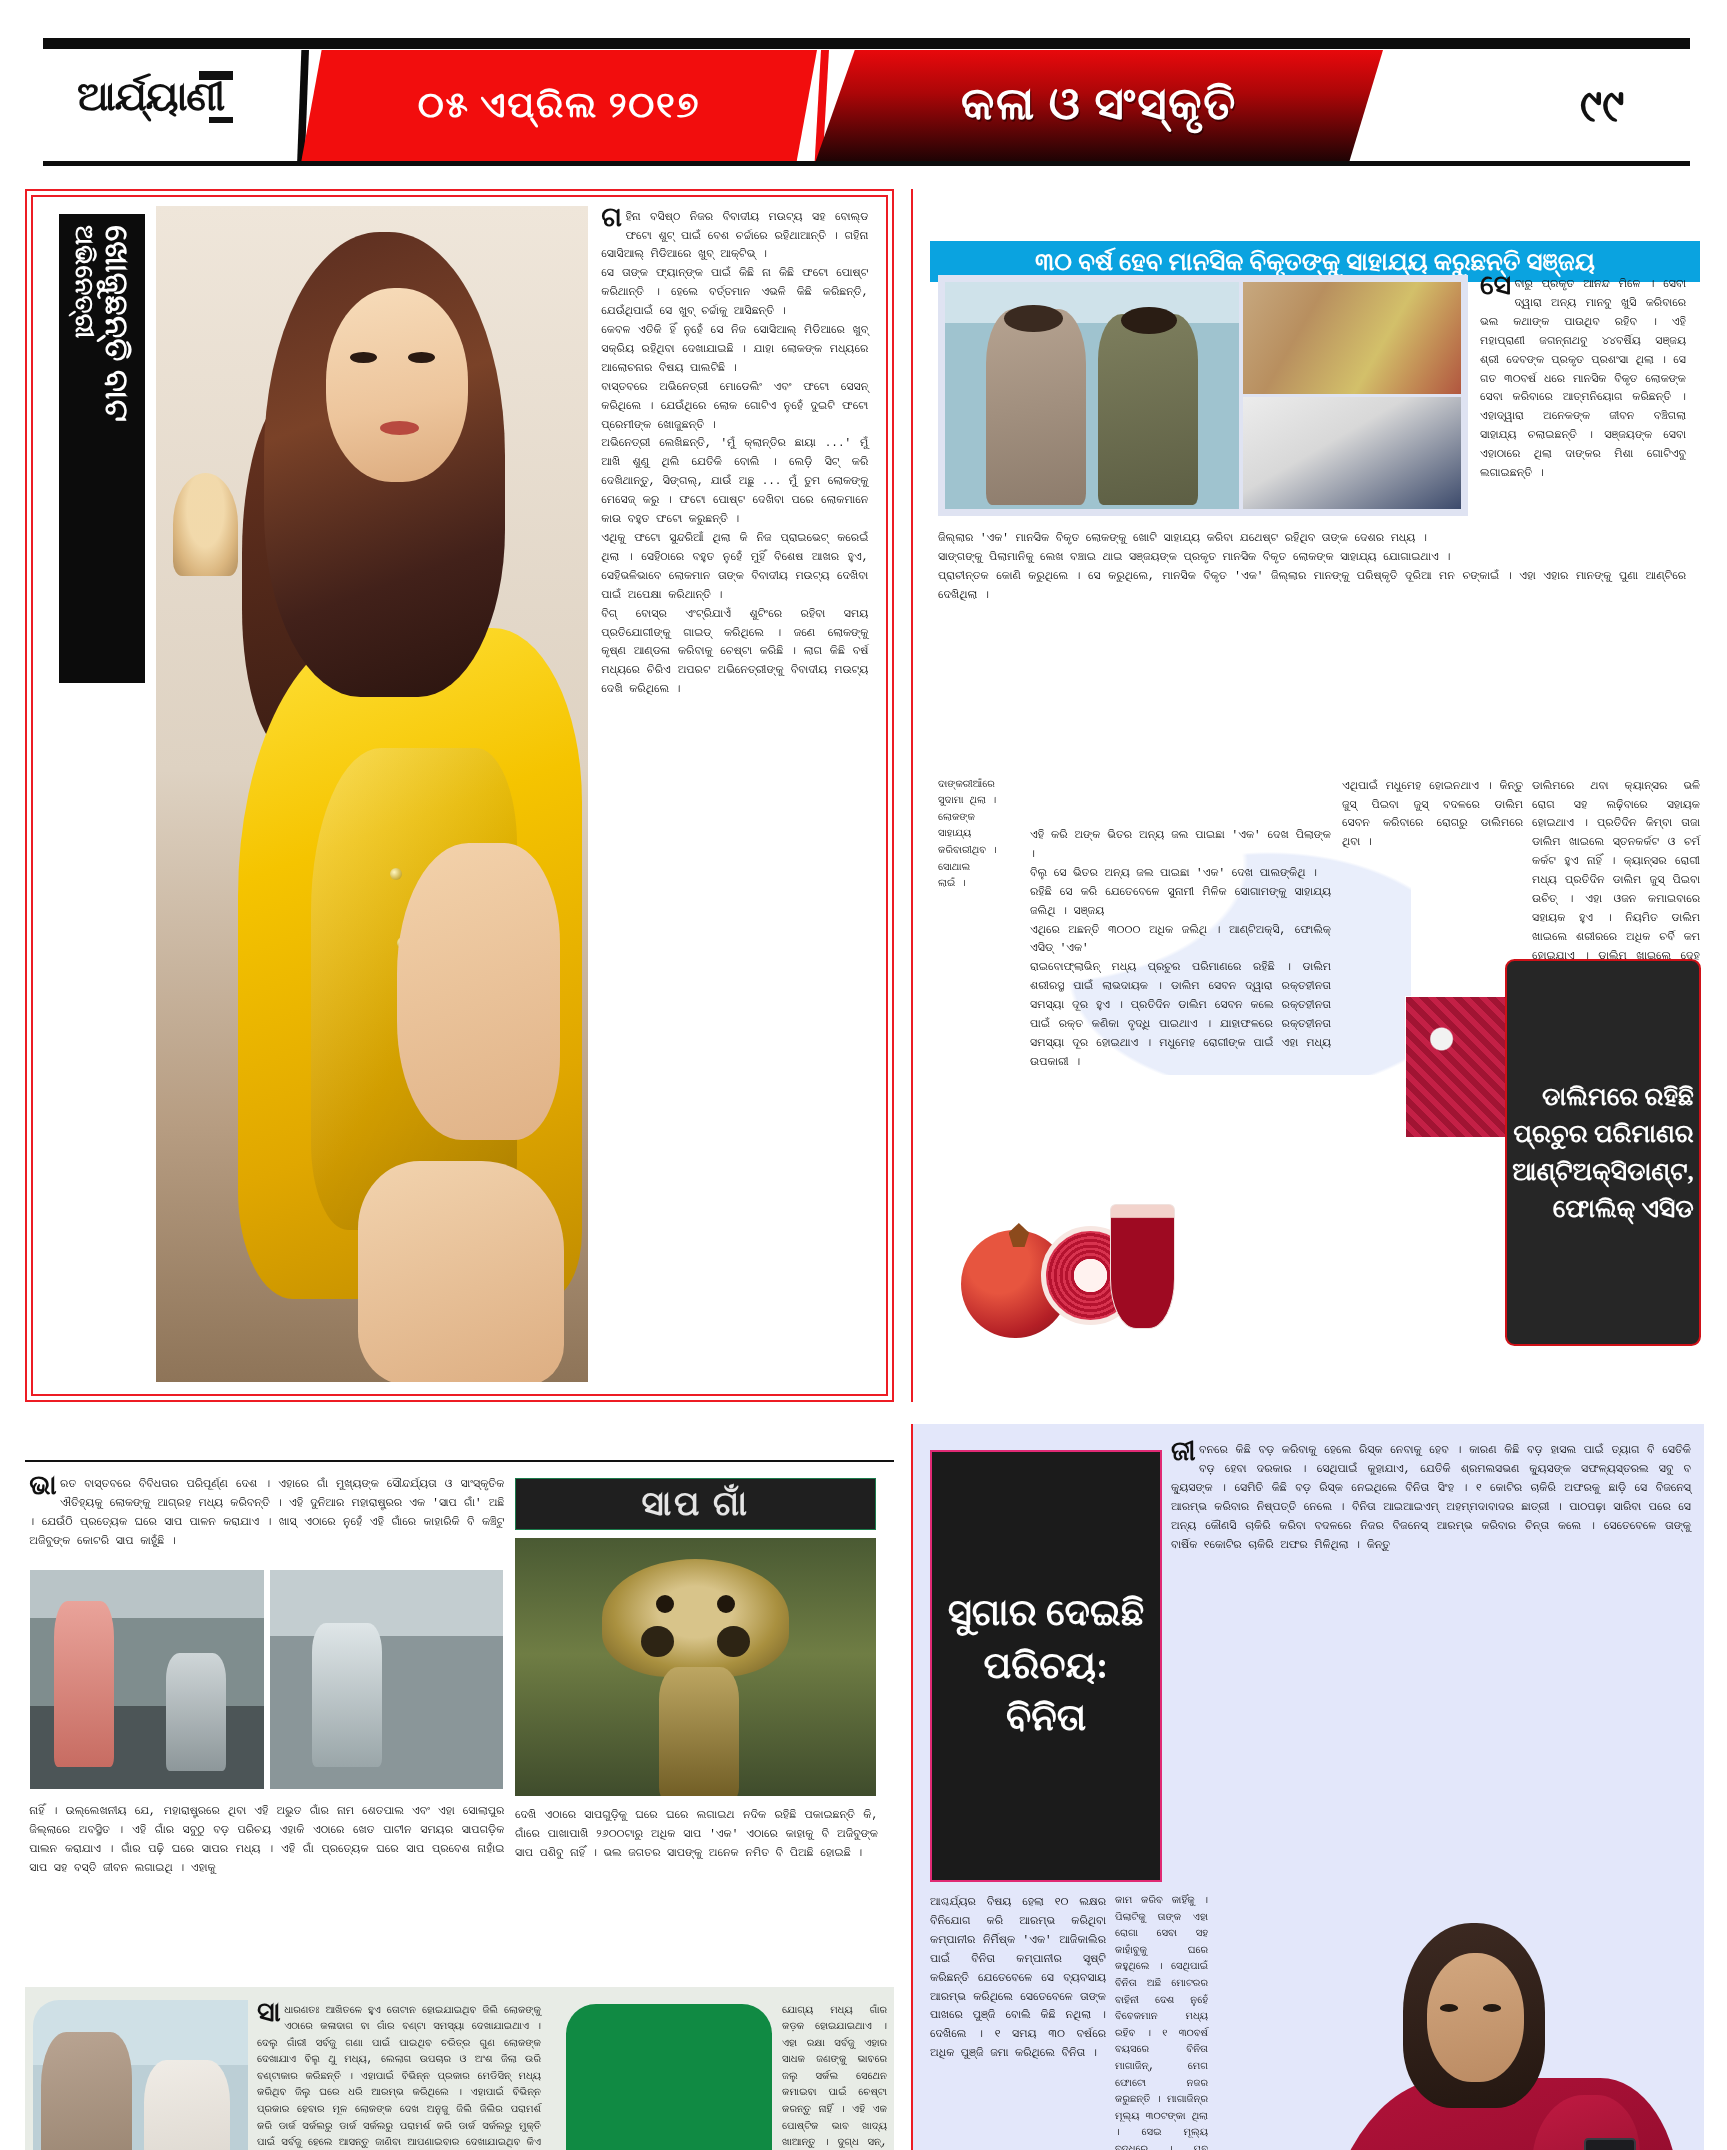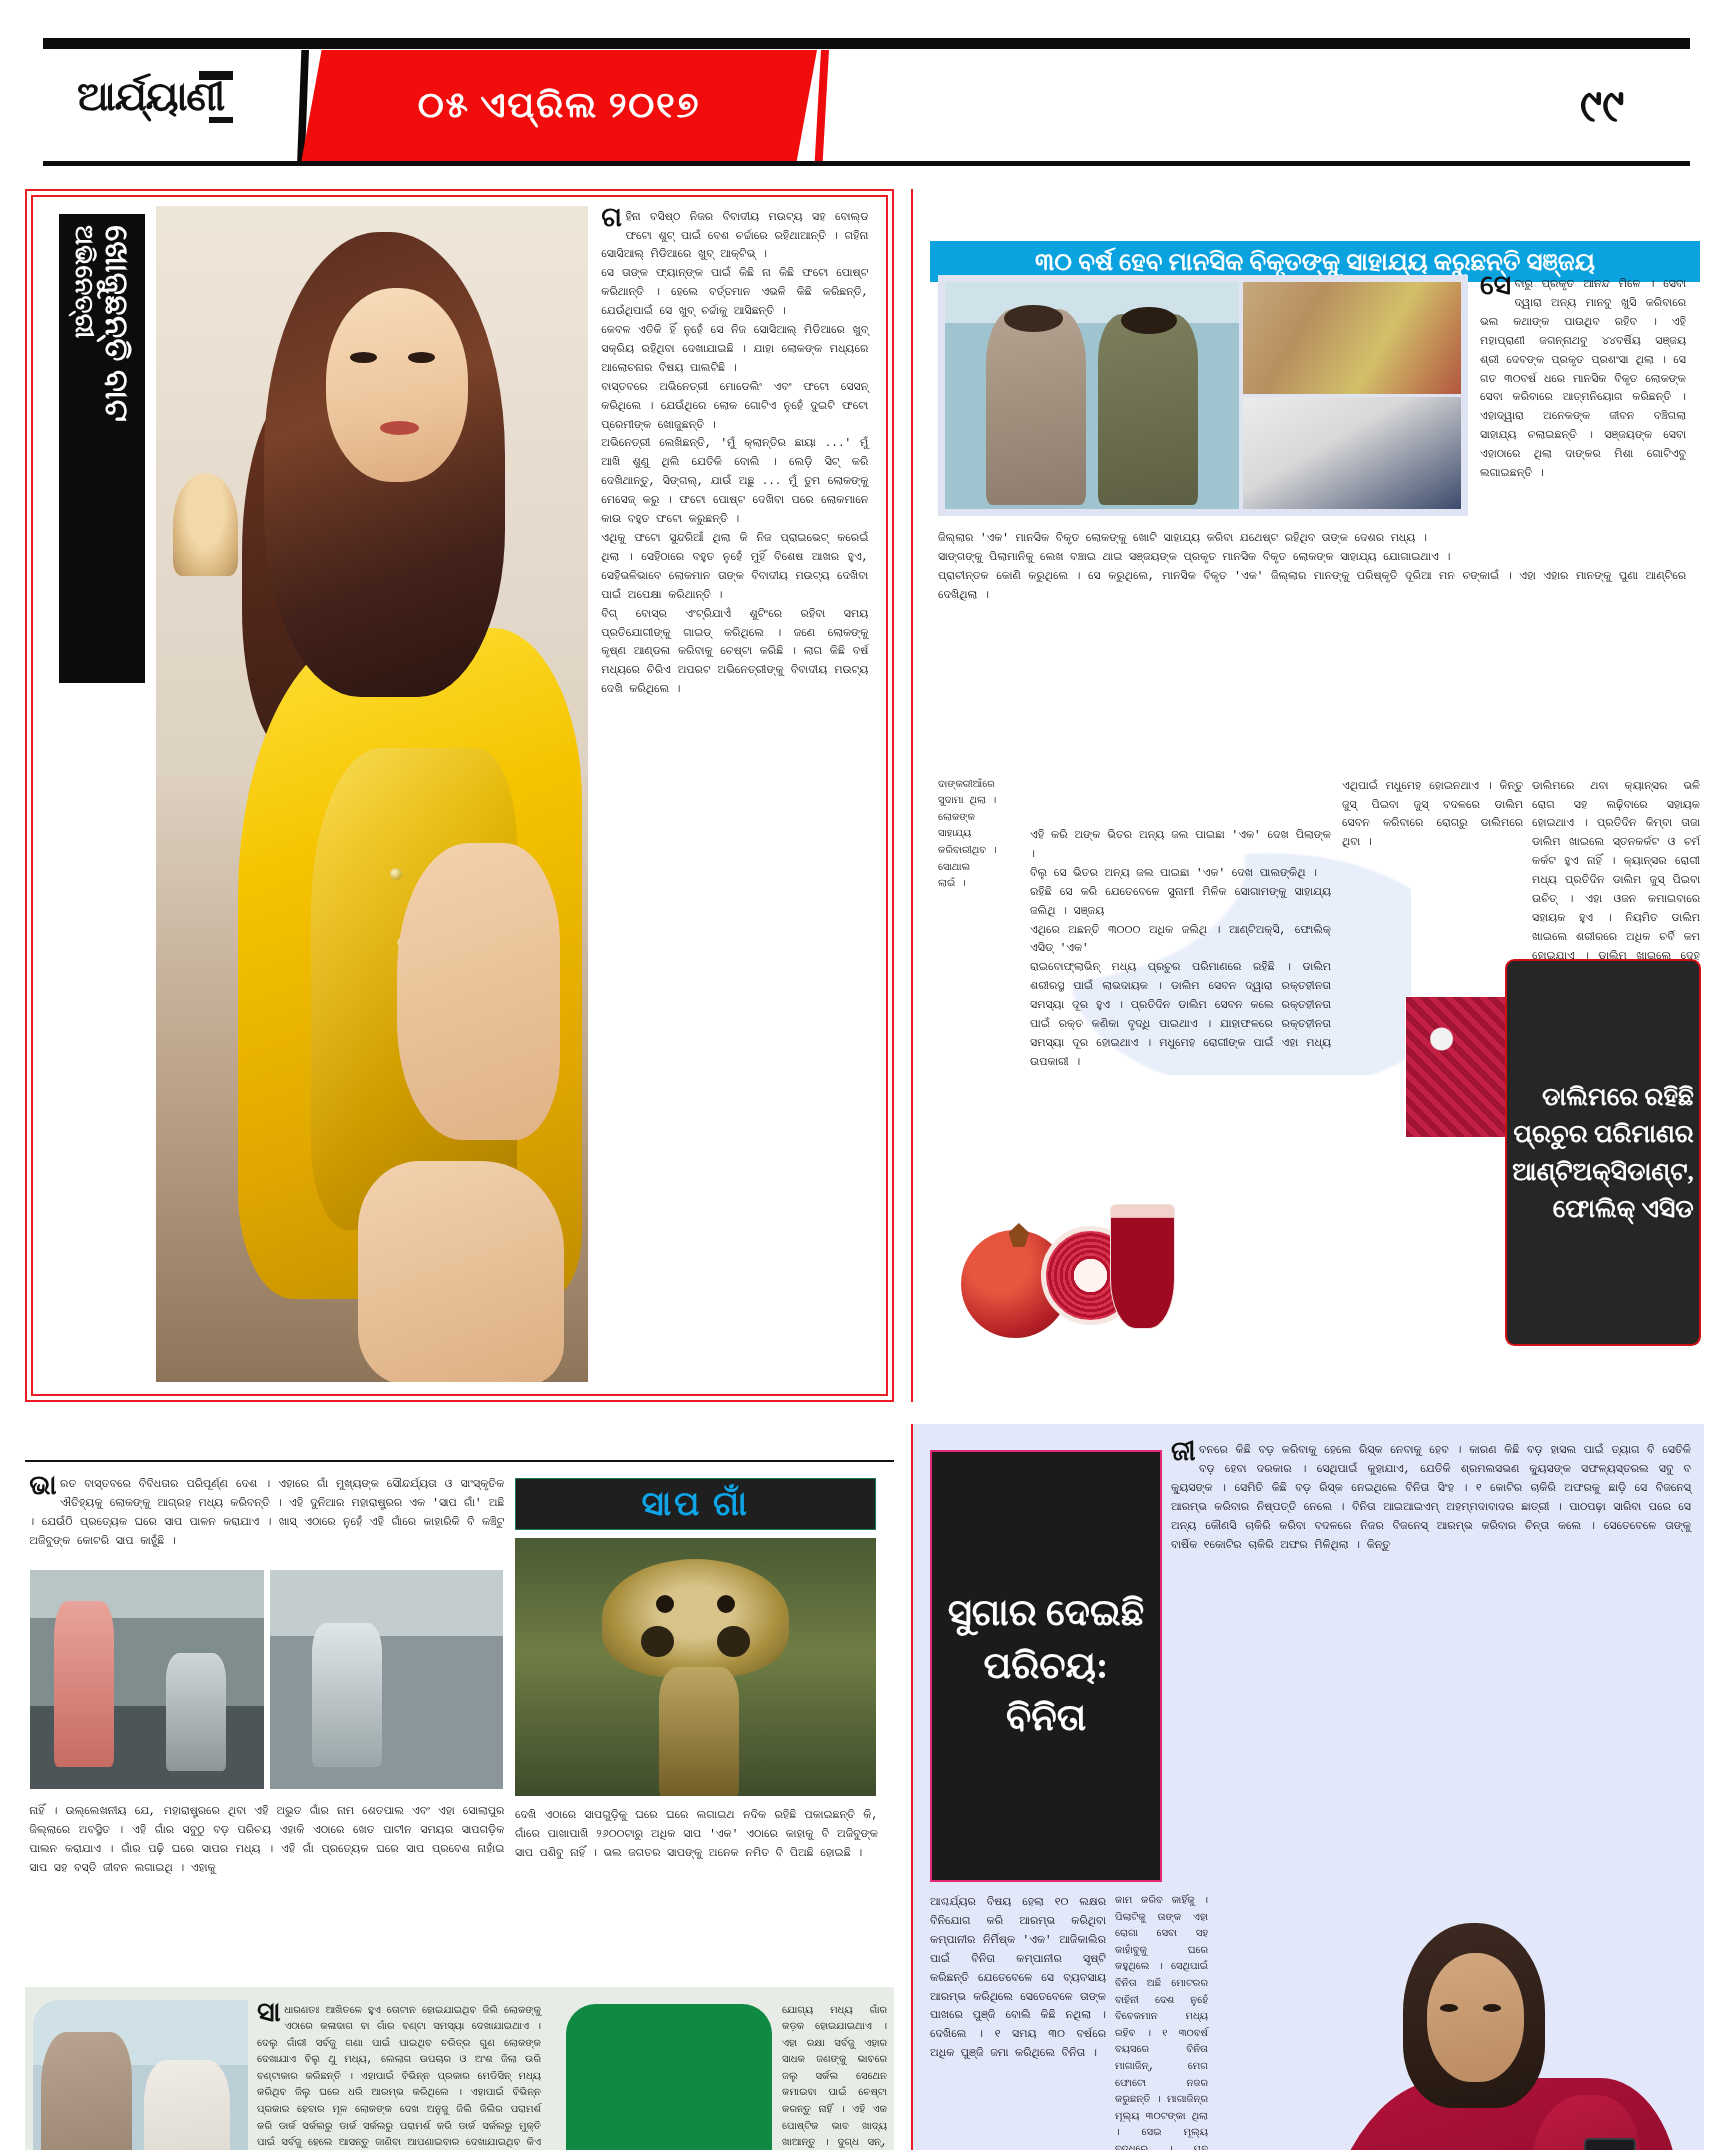--- a/index.html
+++ b/index.html
@@ -307,21 +307,21 @@
     background:linear-gradient(180deg,#dfe6e8,#9aa6a9); border-radius:20% 20% 6% 6%; }
 
   .snk-cap{ position:absolute; left:4.3px; top:340px; width:475px; }
 
   .snk-titlebox{
     position:absolute; left:490px; top:16.3px; width:361px; height:52px;
     background:#1f1f1f; border:1.7px solid #1a7a4a;
     display:flex; align-items:center; justify-content:center;
   }
   .snk-titlebox .lbl{
-    font-family:"Liberation Serif", serif; color:#0ea5e9; font-size:34px; font-weight:bold; letter-spacing:2.6px;
+    font-family:"Liberation Serif", serif; color:#e5e5e5; font-size:34px; font-weight:bold; letter-spacing:2.6px;
   }
   .snk-cobra{
     position:absolute; left:490px; top:76px; width:361px; height:258px;
     background:linear-gradient(180deg,#4a5a33 0%,#6f7d44 45%,#3f4c2c 100%);
     overflow:hidden;
   }
   .snk-cobra .hood{
     position:absolute; left:24%; top:8%; width:52%; height:46%;
     background:radial-gradient(ellipse at 50% 45%, #d8c48a 0 28%, #a9903f 62%, #6c5a24 100%);
     border-radius:52% 52% 38% 38%;
@@ -417,20 +417,23 @@
     <div class="mh-logo">
       <span>ଆର୍ଯ୍ୟାଣୀ</span>
     </div>
 
     <div class="mh-date-edge"></div>
     <div class="mh-date-shape">
       <span class="lbl">୦୫ ଏପ୍ରିଲ  ୨୦୧୭</span>
     </div>
 
     <div class="mh-section-left-red"></div>
+    <div class="mh-section-shape">
+      <span class="lbl">କଳା ଓ ସଂସ୍କୃତି</span>
+    </div>
 
     <div class="mh-pageno">
       <span>୯୯</span>
     </div>
 
     <div class="mh-rule-bot"></div>
   </div>
 
   <div id="art-actress">
     <div class="inner">

